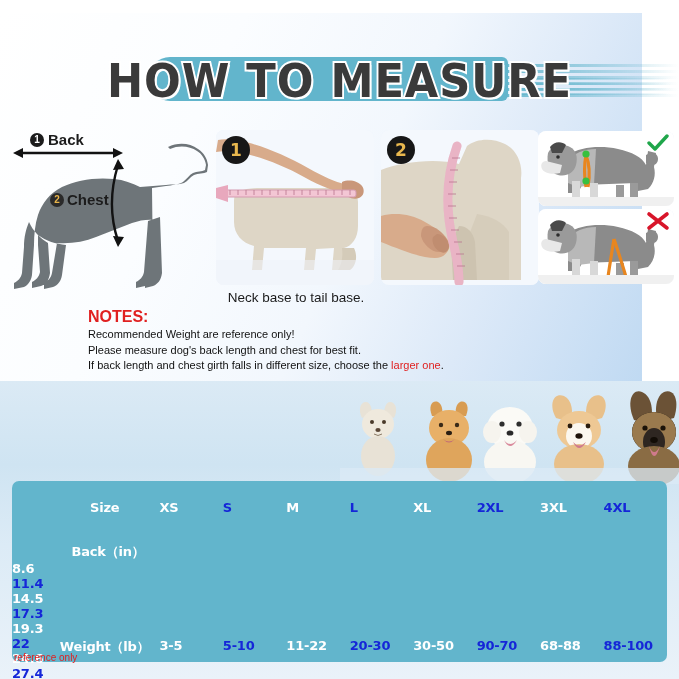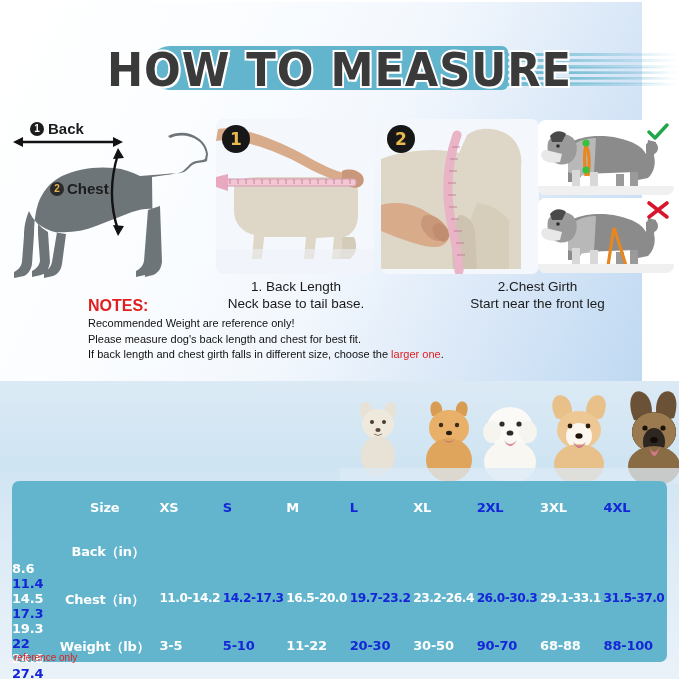--- a/index.html
+++ b/index.html
@@ -10,21 +10,21 @@
     position:relative;
   }
   #page {
     position:relative;
     width:679px; height:679px;
     overflow:hidden;
   }
 
   
   .top-section {
-    position:absolute; left:0; top:2px; width:642px; height:381px;
+    position:absolute; left:0; top:13px; width:642px; height:381px;
     background:linear-gradient(115deg,#ffffff 0%,#fbfdff 30%,#f2f7fd 55%,#dce9f8 75%,#bfd9f2 100%);
   }
   .brush {
     position:absolute; left:148px; top:44px; width:360px; height:44px;
     background:#62b5cc; border-radius:22px 6px 6px 22px;
   }
   .brush-tail {
     position:absolute; left:498px; top:50px; width:180px; height:34px;
     background:
       linear-gradient(90deg,rgba(98,181,204,.95) 0%,rgba(98,181,204,.55) 45%,rgba(98,181,204,0) 100%);
@@ -368,26 +368,21 @@
         <path d="M76,30 C74,42 72,54 70,68" stroke="#e8861f" stroke-width="3.2" fill="none"></path>
         <path d="M76,30 C80,42 84,54 88,68" stroke="#e8861f" stroke-width="3.2" fill="none"></path>
         <path fill="#f0f0f0" d="M0,66 L136,66 L136,75 L0,75 Z"></path>
       </svg>
       <svg style="position:absolute;right:4px;top:2px;" width="24" height="20" viewBox="0 0 24 20">
         <path d="M3,3 L21,17 M21,3 L3,17" stroke="#d8152a" stroke-width="3.6" fill="none" stroke-linecap="round"></path>
       </svg>
     </div>
 
     <div class="caption cap-1">
-      <div>1. Back Length</div>
       <div>Neck base to tail base.</div>
-    </div>
-    <div class="caption cap-2">
-      <div>2.Chest Girth</div>
-      <div>Start near the front leg</div>
     </div>
 
     <div class="notes">
       <div class="notes-title">NOTES:</div>
       <div class="notes-line">Recommended Weight are reference only!</div>
       <div class="notes-line">Please measure dog's back length and chest for best fit.</div>
       <div class="notes-line"><span>If back length and chest girth falls in different size, choose the </span><span class="hl-red">larger one</span><span>.</span></div>
     </div>
   </div>
 
@@ -477,31 +472,20 @@
       <div class="tcell c-val white">8.6</div>
       <div class="tcell c-val blue">11.4</div>
       <div class="tcell c-val white">14.5</div>
       <div class="tcell c-val blue">17.3</div>
       <div class="tcell c-val white">19.3</div>
       <div class="tcell c-val blue">22</div>
       <div class="tcell c-val white">24.6</div>
       <div class="tcell c-val blue">27.4</div>
     </div>
 
-    <div class="trow r-chest">
-      <div class="tcell c-head white">Chest（in）</div>
-      <div class="tcell c-val tcell-chest white">11.0-14.2</div>
-      <div class="tcell c-val tcell-chest blue">14.2-17.3</div>
-      <div class="tcell c-val tcell-chest white">16.5-20.0</div>
-      <div class="tcell c-val tcell-chest blue">19.7-23.2</div>
-      <div class="tcell c-val tcell-chest white">23.2-26.4</div>
-      <div class="tcell c-val tcell-chest blue">26.0-30.3</div>
-      <div class="tcell c-val tcell-chest white">29.1-33.1</div>
-      <div class="tcell c-val tcell-chest blue">31.5-37.0</div>
-    </div>
 
     <div class="trow r-weight">
       <div class="tcell c-head white">Weight（lb）</div>
       <div class="tcell c-val white">3-5</div>
       <div class="tcell c-val blue">5-10</div>
       <div class="tcell c-val white">11-22</div>
       <div class="tcell c-val blue">20-30</div>
       <div class="tcell c-val white">30-50</div>
       <div class="tcell c-val blue">90-70</div>
       <div class="tcell c-val white">68-88</div>

